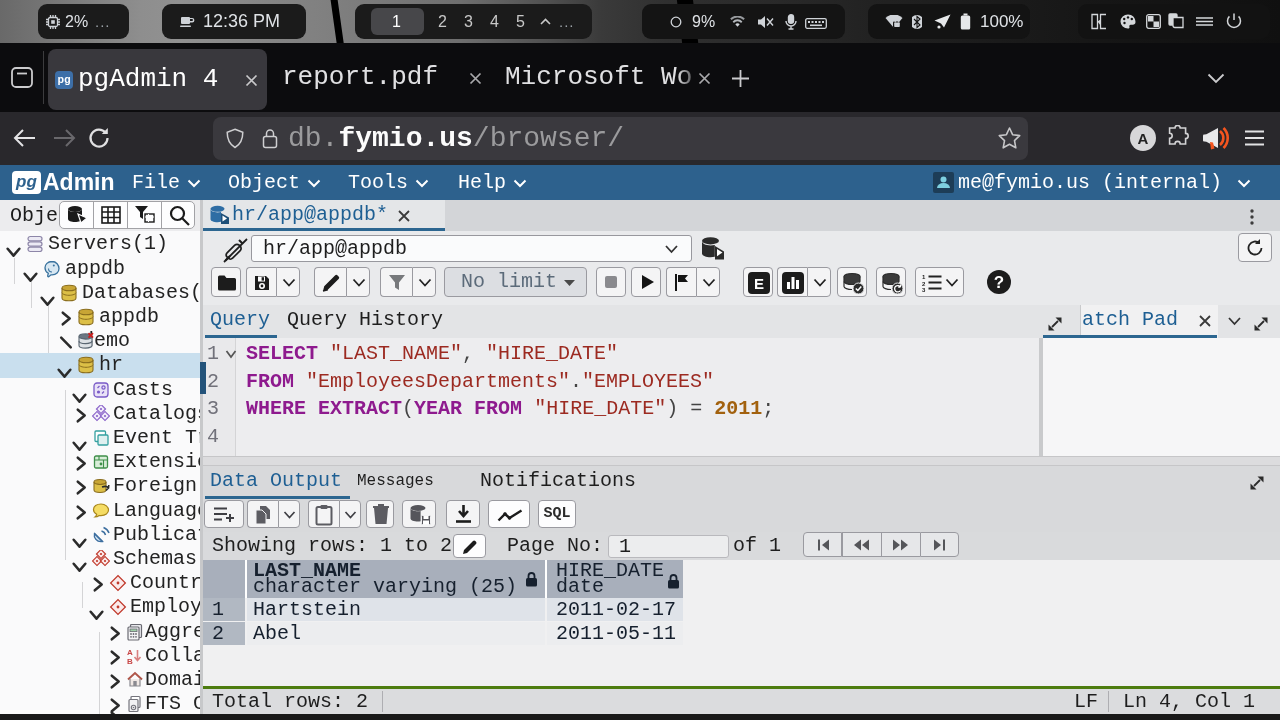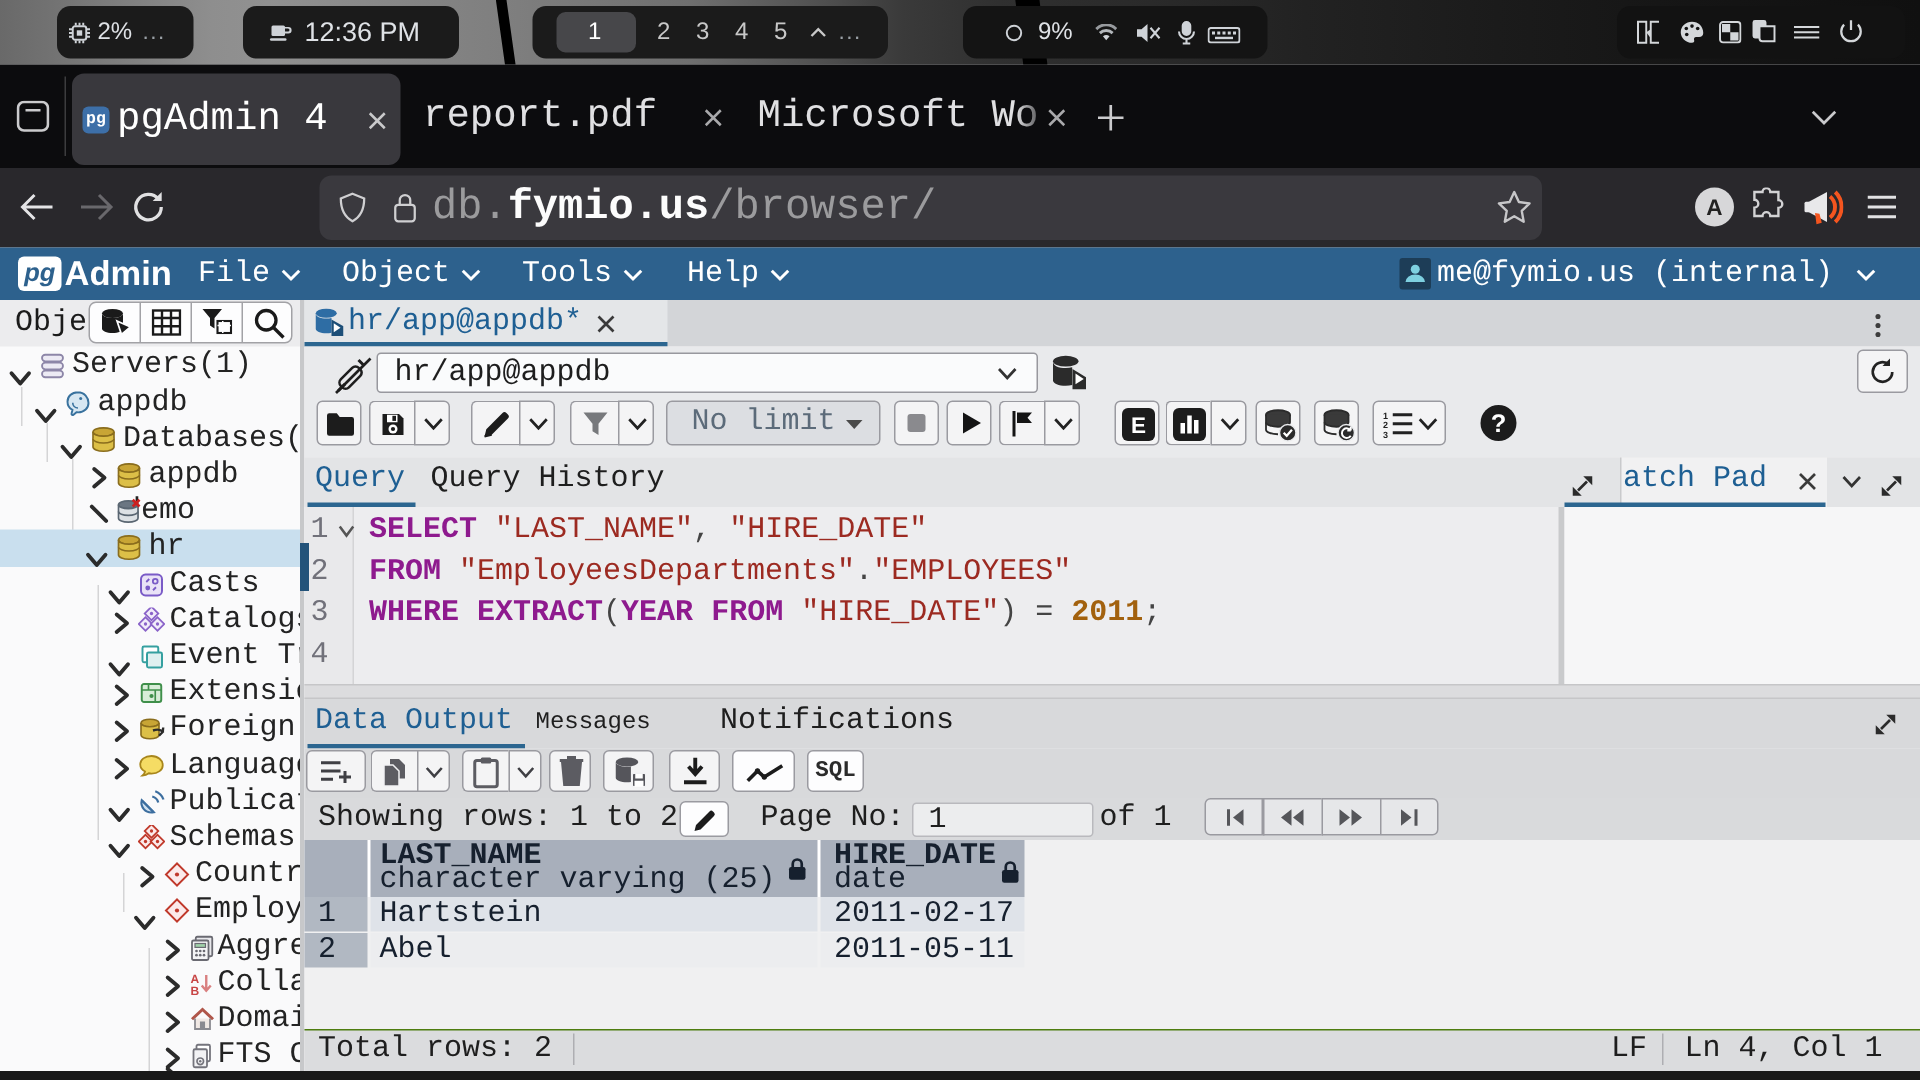--- a/index.html
+++ b/index.html
@@ -117,20 +117,43 @@
             <rect x="3" y="3" width="2" height="2"></rect>
             <rect x="6.5" y="3" width="2" height="2"></rect>
             <rect x="10" y="3" width="2" height="2"></rect>
             <rect x="13.5" y="3" width="2" height="2"></rect>
             <rect x="17" y="3" width="2" height="2"></rect>
             <rect x="5" y="6.5" width="12" height="1.6"></rect>
           </g>
         </svg>
   </div>
 
+  <div class="tbox" style="left:868px;width:162px;background:#131313">
+    <svg style="position:absolute;left:17px;top:11px" width="18" height="14" viewBox="0 0 18 14">
+          <path d="M9 13L0.5 3A12 12 0 0 1 17.5 3z" fill="#cfd3d8"></path>
+          <g>
+            <rect x="8" y="6.5" width="8" height="6.5" rx="1" fill="#131313"></rect>
+            <rect x="9.2" y="7.5" width="5.6" height="4.6" rx="0.8" fill="#cfd3d8"></rect>
+            <path d="M10.2 7.5V6a1.8 1.8 0 0 1 3.6 0v1.5" stroke="#cfd3d8" stroke-width="1.2" fill="none"></path>
+          </g>
+        </svg>
+    <svg style="position:absolute;left:44px;top:10px" width="10" height="16" viewBox="0 0 10 16">
+          <circle cx="5" cy="8" r="7" fill="#cfd3d8"></circle>
+          <path d="M2 5l6 6-3 2.5v-11l3 2.5-6 6" stroke="#131313" stroke-width="1.1" fill="none"></path>
+        </svg>
+    <svg style="position:absolute;left:66px;top:10px" width="17" height="16" viewBox="0 0 17 16">
+          <path d="M0.5 6.5L16.5 0.5L10 13.5L7 9.5z" fill="#e6e8ea"></path>
+          <circle cx="5" cy="13" r="1.6" fill="#e6e8ea"></circle>
+        </svg>
+    <svg style="position:absolute;left:92px;top:9px" width="11" height="17" viewBox="0 0 11 17">
+          <rect x="3.5" y="0.5" width="4" height="2" fill="#e6e8ea"></rect>
+          <rect x="0.8" y="2.5" width="9.4" height="14" rx="1.5" fill="#e6e8ea"></rect>
+        </svg>
+    <div class="lbl" style="left:112px;font-size:17px">100%</div>
+  </div>
 
   <div class="tbox" style="left:1078px;width:192px;background:#121212">
     <svg style="position:absolute;left:13px;top:9px" width="16" height="17" viewBox="0 0 16 17">
           <g stroke="#d4d7da" stroke-width="1.3" fill="none">
             <path d="M1 1.5h5.5v14H1zM15 1.5H9.5v14H15"></path>
             <path d="M6.5 8.5l3-2v6z" fill="#d4d7da" stroke="none"></path>
           </g>
         </svg>
     <svg style="position:absolute;left:42px;top:10px" width="16" height="15" viewBox="0 0 16 15">
           <path d="M8 0.5a7.5 7 0 1 0 0 14c1.2 0 1.8-0.8 1.4-1.8-0.4-1 0.2-2 1.3-2h2.1c1.5 0 2.7-1 2.7-2.7C15.5 3.5 12.2 0.5 8 0.5z" fill="#d4d7da"></path>
@@ -880,21 +903,21 @@
 
     <div class="a" style="left:0;top:360px;width:480px;height:38px;background:#a8afbb">
       <div class="a" style="left:42px;top:0;width:2px;height:38px;background:#fff"></div>
       <div class="a" style="left:342px;top:0;width:2px;height:38px;background:#fff"></div>
       <div class="a hcell" style="left:50px;top:3px;font-weight:bold">LAST_NAME</div>
       <div class="a hcell" style="left:50px;top:19px">character varying (25)</div>
       <svg class="a" style="left:322px;top:12px" width="13" height="15" viewBox="0 0 13 15">
             <rect x="1" y="6" width="11" height="8.5" rx="1.5" fill="#16202e"></rect>
             <path d="M3.5 6V4a3 3 0 0 1 6 0v2" stroke="#16202e" stroke-width="1.8" fill="none"></path>
           </svg>
-      <div class="a hcell" style="left:353px;top:3px;font-weight:bold">HIRE_DATE</div>
+      <div class="a hcell" style="left:353px;top:3px;font-weight:normal">HIRE_DATE</div>
       <div class="a hcell" style="left:353px;top:19px">date</div>
       <svg class="a" style="left:464px;top:14px" width="13" height="15" viewBox="0 0 13 15">
             <rect x="1" y="6" width="11" height="8.5" rx="1.5" fill="#16202e"></rect>
             <path d="M3.5 6V4a3 3 0 0 1 6 0v2" stroke="#16202e" stroke-width="1.8" fill="none"></path>
           </svg>
     </div>
     <div class="a" style="left:0;top:398px;width:480px;height:23px">
       <div class="a" style="left:0;top:0;width:42px;height:23px;background:#b1b8c2"></div>
       <div class="a" style="left:44px;top:0;width:298px;height:23px;background:#dfe3e9"></div>
       <div class="a" style="left:344px;top:0;width:136px;height:23px;background:#dfe3e9"></div>
@@ -904,21 +927,21 @@
     </div>
     <div class="a" style="left:0;top:422px;width:480px;height:23px">
       <div class="a" style="left:0;top:0;width:42px;height:23px;background:#b1b8c2"></div>
       <div class="a" style="left:44px;top:0;width:298px;height:23px;background:#ecedef"></div>
       <div class="a" style="left:344px;top:0;width:136px;height:23px;background:#ecedef"></div>
       <div class="a tcell" style="left:9px;top:0">2</div>
       <div class="a tcell" style="left:50px;top:0">Abel</div>
       <div class="a tcell" style="left:353px;top:0">2011-05-11</div>
     </div>
 
-    <div class="a" style="left:0;top:486px;width:1077px;height:28px;background:#dbdcde;border-top:1px solid #4d7c0f">
+    <div class="a" style="left:0;top:486px;width:1077px;height:28px;background:#dbdcde;border-top:3px solid #4d7c0f">
       <div class="a dark" style="left:9px;top:0;height:25px;line-height:25px;font-size:20px">Total rows: 2</div>
       <div class="a" style="left:179px;top:2px;width:1px;height:21px;background:#aeaeb2"></div>
       <div class="a dark" style="left:871px;top:0;height:25px;line-height:25px;font-size:20px">LF</div>
       <div class="a" style="left:905px;top:2px;width:1px;height:21px;background:#aeaeb2"></div>
       <div class="a dark" style="left:920px;top:0;height:25px;line-height:25px;font-size:20px">Ln 4, Col 1</div>
     </div>
   </div>
 </div>
 <div class="a" style="left:200px;top:362px;width:6px;height:32px;background:#23537a"></div>
 <div class="a" id="bottomstrip"></div>

